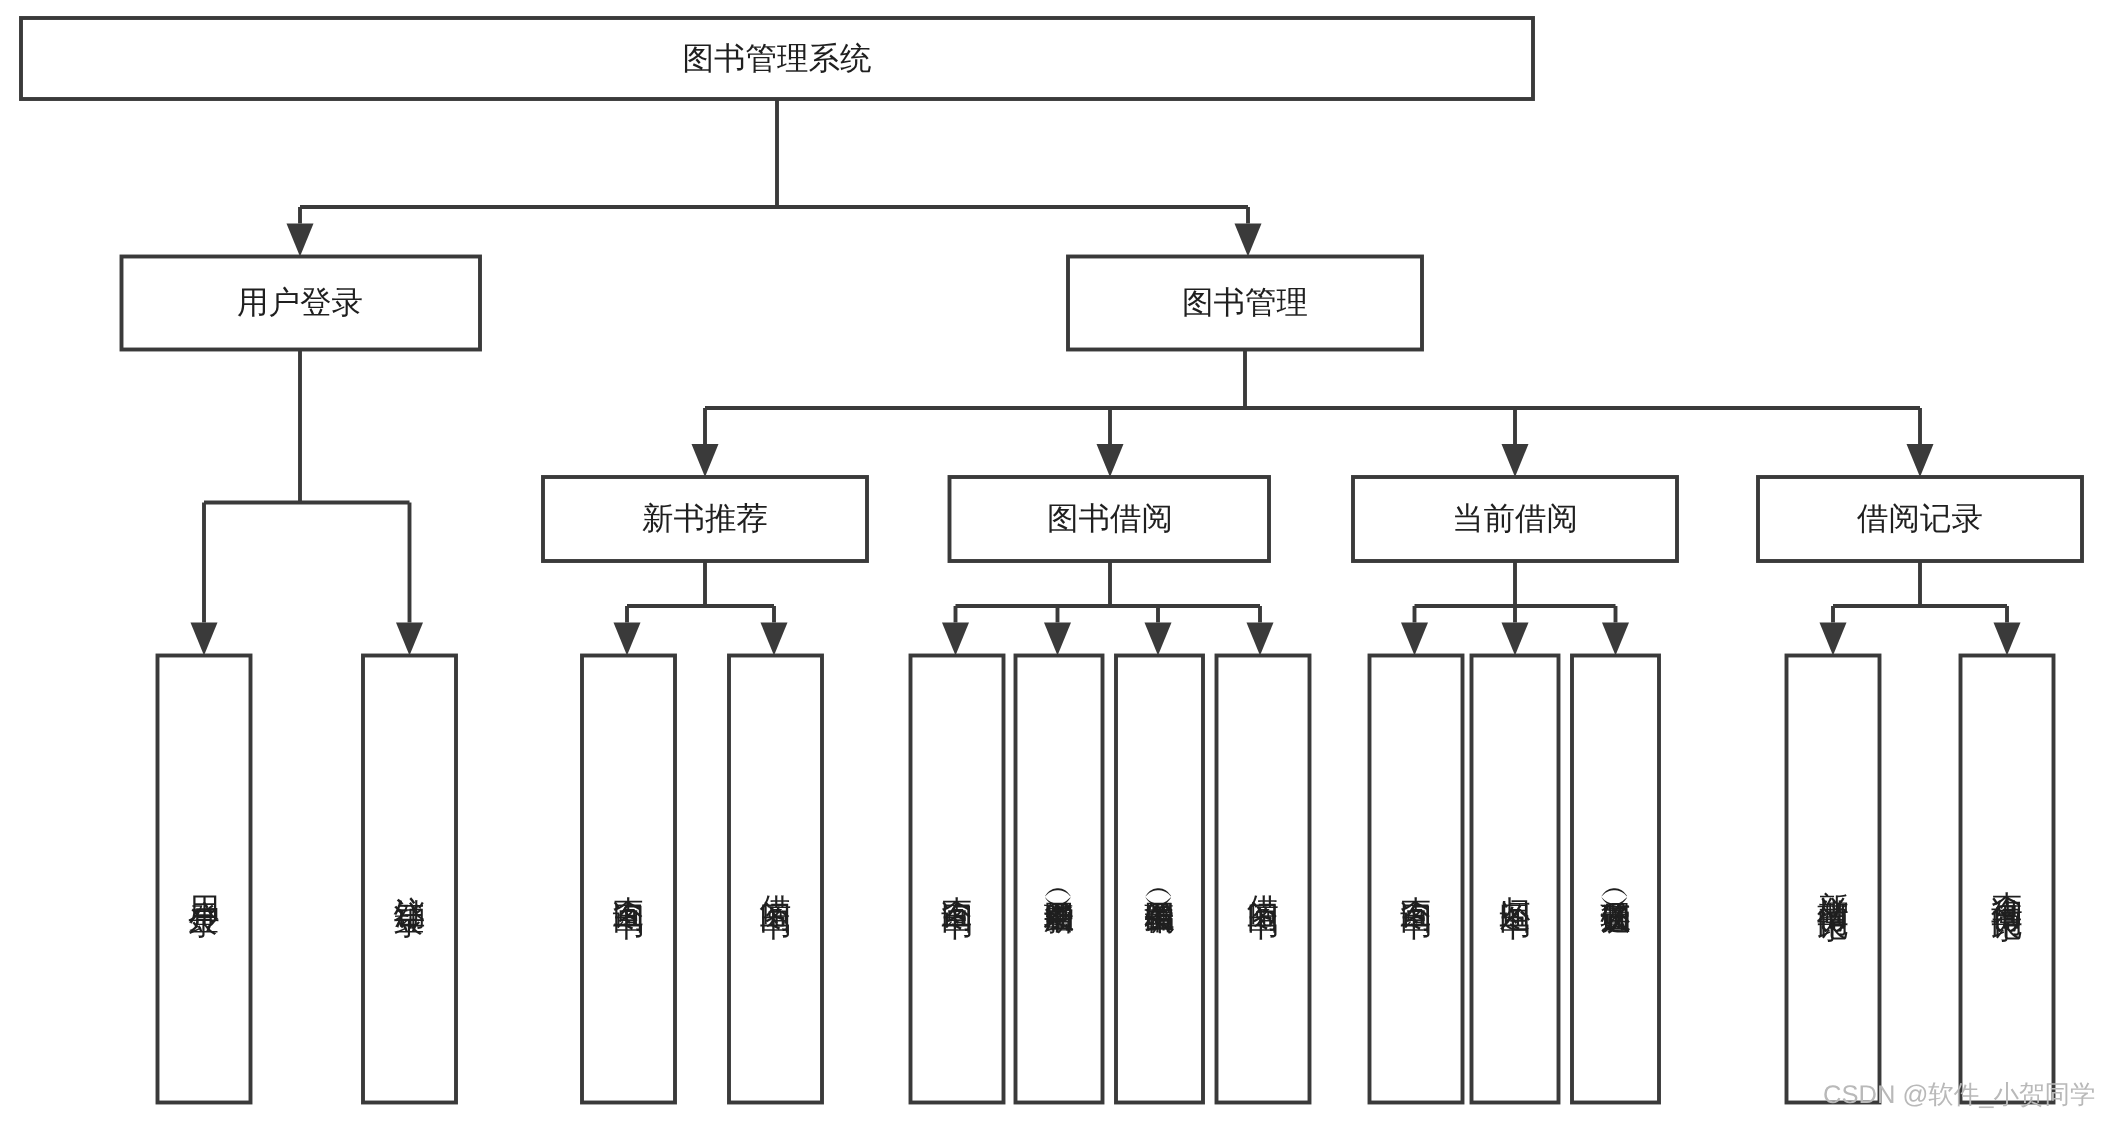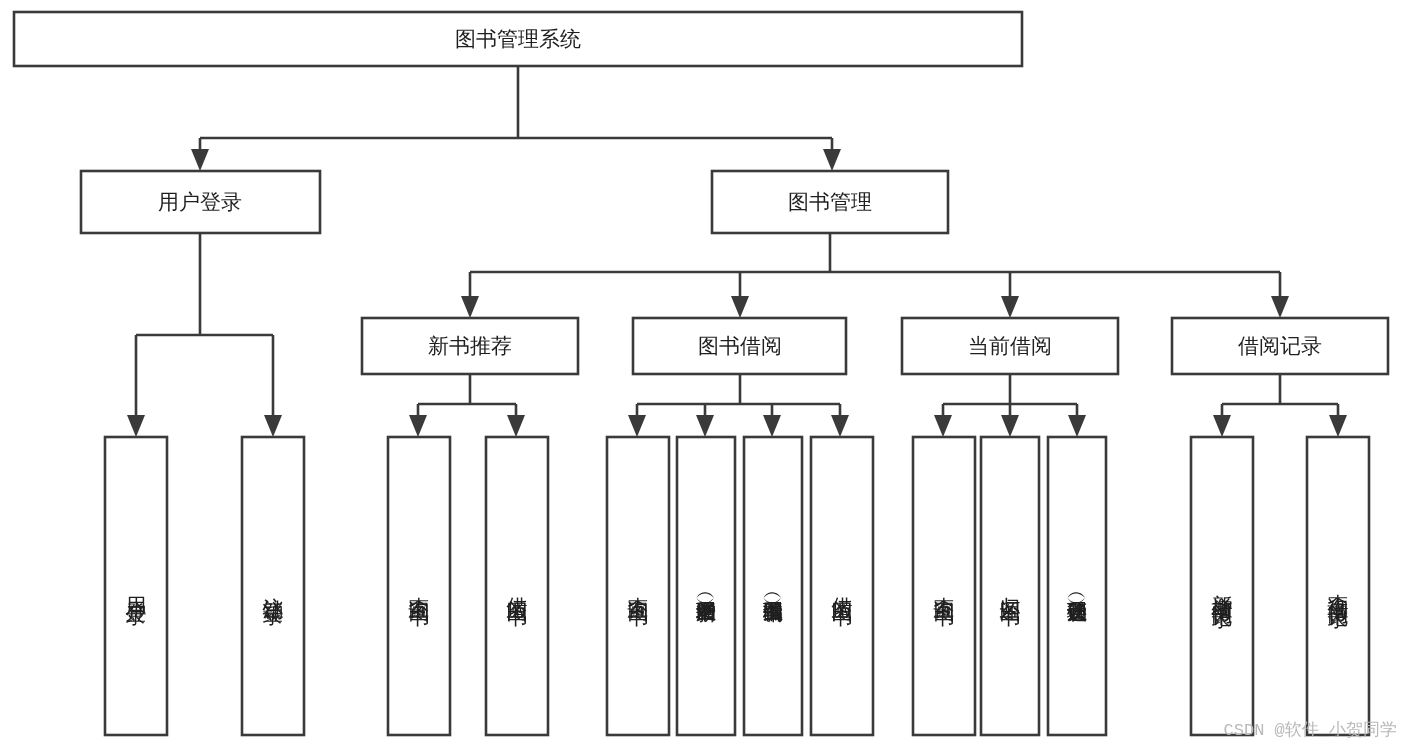--- a/index.html
+++ b/index.html
@@ -67,21 +67,21 @@
     white-space: nowrap;
   }
   .vlabel-text.tight {
     letter-spacing: 0px;
     font-size: 20px;
   }
   .watermark {
     position: absolute;
     right: 8px;
     bottom: 6px;
-    font-family: Liberation Mono, monospace;
+    font-family: Liberation Sans, sans-serif;
     font-size: 17px;
     color: #b9b9b9;
     white-space: nowrap;
     pointer-events: none;
   }
 </style>
 </head>
 <body>
 
 <div id="diagram-root">

